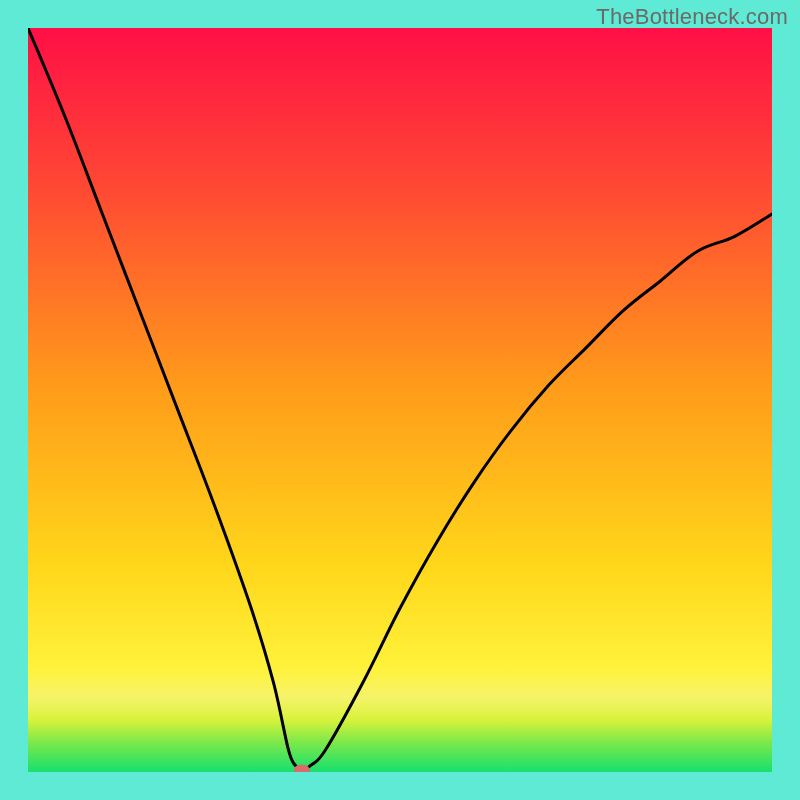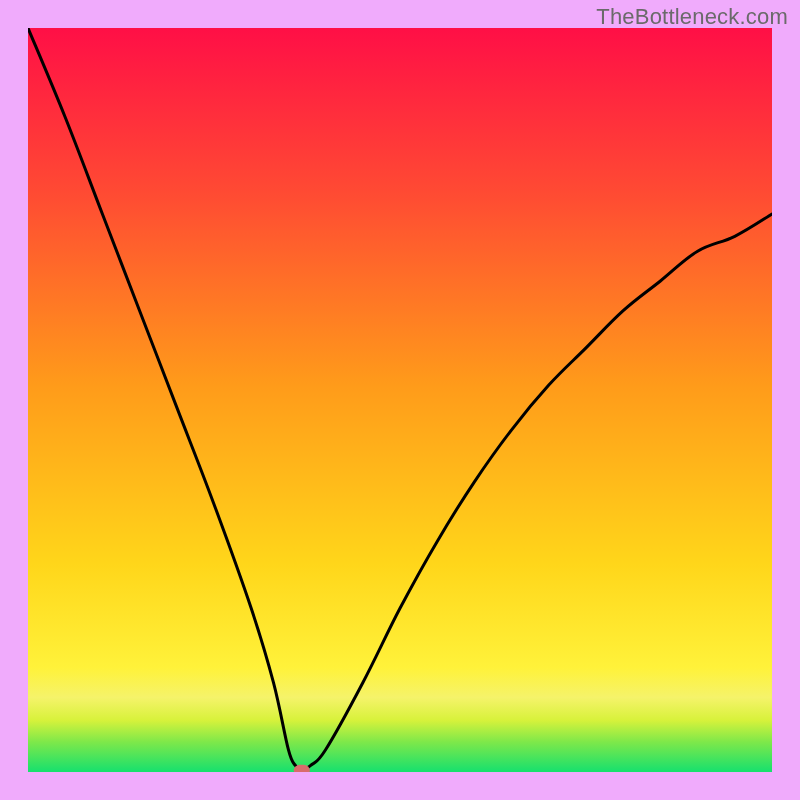--- a/index.html
+++ b/index.html
@@ -8,21 +8,21 @@
     width: 800px;
     height: 800px;
     background: #000;
     overflow: hidden;
     font-family: Arial, Helvetica, sans-serif;
   }
   .outer {
     position: relative;
     width: 800px;
     height: 800px;
-    background: #f0abfc;
+    background: #5eead4;
   }
   .watermark {
     position: absolute;
     top: 4px;
     right: 12px;
     color: #6a6a6a;
     font-size: 22px;
     font-weight: 500;
     z-index: 5;
     letter-spacing: 0.2px;

